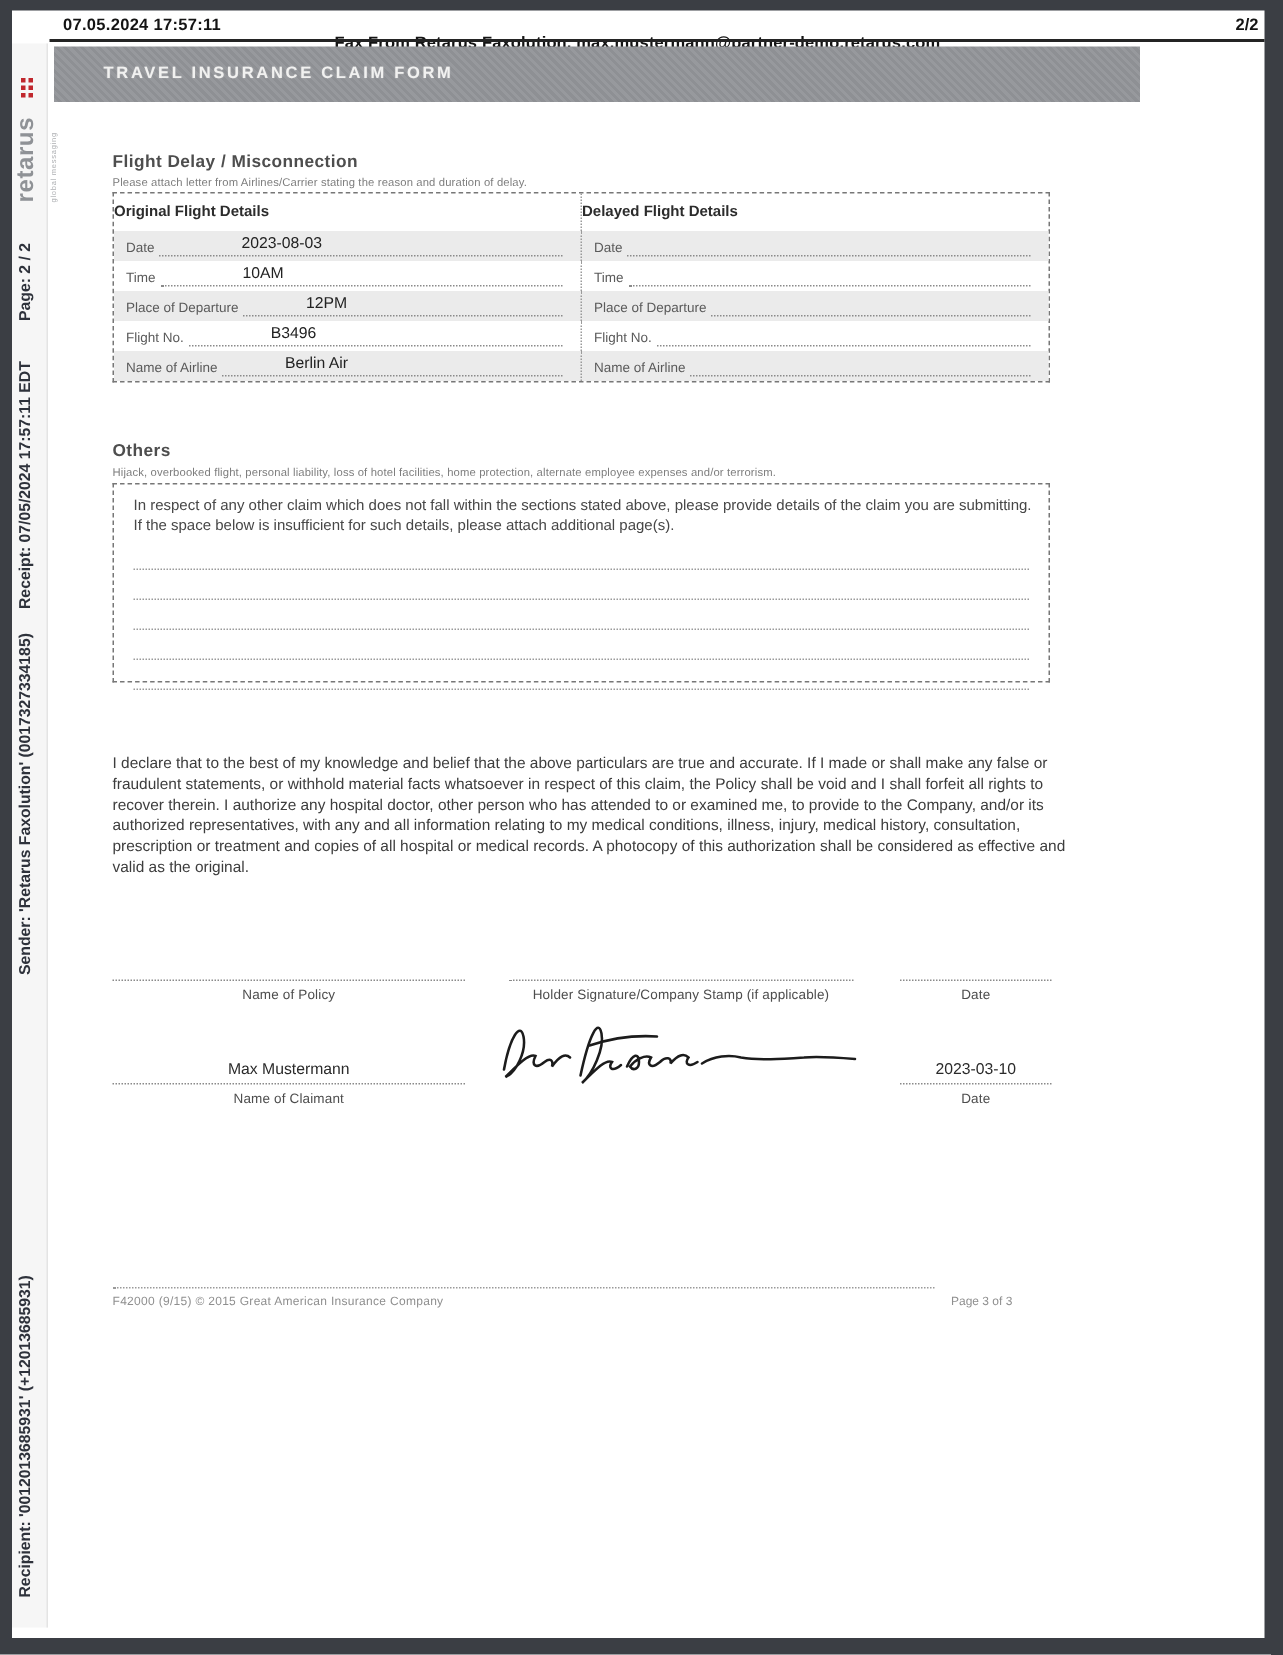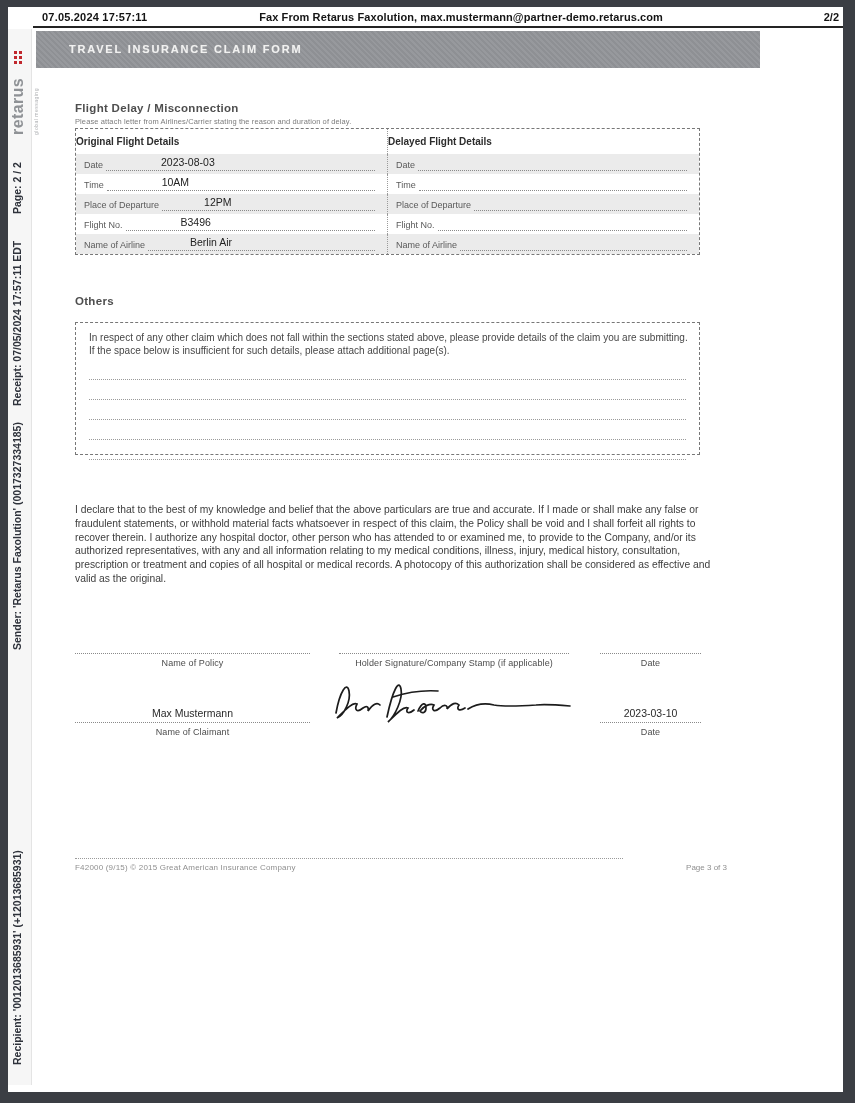--- a/index.html
+++ b/index.html
@@ -8,21 +8,21 @@
     background:#3b3e44;
     font-family:"Liberation Sans", sans-serif;
     -webkit-font-smoothing:antialiased;
   }
   .page{
     position:absolute;left:8px;top:7px;width:835px;height:1085px;
     background:#ffffff;
   }
   
   .fax-datetime{position:absolute;left:34px;top:4px;font-size:11px;font-weight:bold;color:#141414;letter-spacing:0.2px;}
-  .fax-from{position:absolute;left:215px;top:4px;width:440px;text-align:right;font-size:11px;font-weight:bold;color:#141414;letter-spacing:0.1px;}
+  .fax-from{position:absolute;left:215px;top:16px;width:440px;text-align:left;font-size:11px;font-weight:bold;color:#141414;letter-spacing:0.1px;}
   .fax-pageno{position:absolute;left:795px;top:4px;width:36px;text-align:right;font-size:11px;font-weight:bold;color:#141414;}
   .fax-rule{position:absolute;left:25px;top:19px;width:810px;border-top:2px solid #242424;}
   
   .side-strip{position:absolute;left:0px;top:22px;width:23px;height:1056px;background:#f6f6f6;border-right:1px solid #e4e4e4;}
   .v-item{
     position:absolute;left:3px;
     writing-mode:vertical-rl;transform:rotate(180deg);
     white-space:nowrap;
     font-size:10.5px;font-weight:bold;color:#2e323b;
   }
@@ -63,21 +63,21 @@
   .declaration{position:absolute;left:67px;top:496px;width:648px;font-size:10.3px;line-height:13.8px;color:#3d3d3d;}
   
   .sig-col{position:absolute;text-align:center;}
   .sig-line{border-top:1px dotted #8a8a8a;height:0;}
   .sig-label{font-size:9px;color:#4d4d4d;margin-top:4px;letter-spacing:0.1px;}
   .sig-value{font-size:10.5px;color:#2a2a2a;height:16px;line-height:15px;}
   .sig-svg{position:absolute;left:322px;top:664px;width:250px;height:54px;}
   
   .foot-rule{position:absolute;left:67px;top:851px;width:548px;border-top:1px dotted #9a9a9a;}
   .foot-left{position:absolute;left:67px;top:856px;font-size:8px;color:#8f8f8f;letter-spacing:0.2px;}
-  .foot-right{position:absolute;left:605px;top:856px;width:114px;text-align:right;font-size:8px;color:#8f8f8f;}
+  .foot-right{position:absolute;left:626px;top:856px;width:114px;text-align:left;font-size:8px;color:#8f8f8f;}
 </style>
 </head>
 <body>
 
 <div class="page">
 
   <div class="fax-datetime">07.05.2024 17:57:11</div>
   <div class="fax-from">Fax From Retarus Faxolution, max.mustermann@partner-demo.retarus.com</div>
   <div class="fax-pageno">2/2</div>
   <div class="fax-rule"></div>
@@ -145,20 +145,21 @@
           <span class="ft-line" style="padding-left:42px;">Berlin Air</span>
         </div>
       <div class="ft-cell rcol">
           <span class="ft-label">Name of Airline</span>
           <span class="ft-line"></span>
         </div>
     </div>
   </div>
 
   <div class="sec-head" style="left:67px;top:288px;">Others</div>
+  <div class="sec-sub" style="left:67px;top:303px;">Hijack, overbooked flight, personal liability, loss of hotel facilities, home protection, alternate employee expenses and/or terrorism.</div>
   <div class="others-box">
     <div class="others-text">In respect of any other claim which does not fall within the sections stated above, please provide details of the claim you are submitting. If the space below is insufficient for such details, please attach additional page(s).</div>
     <div class="blank-lines">
       <div class="blank-line"></div>
       <div class="blank-line"></div>
       <div class="blank-line"></div>
       <div class="blank-line"></div>
       <div class="blank-line"></div>
     </div>
   </div>

